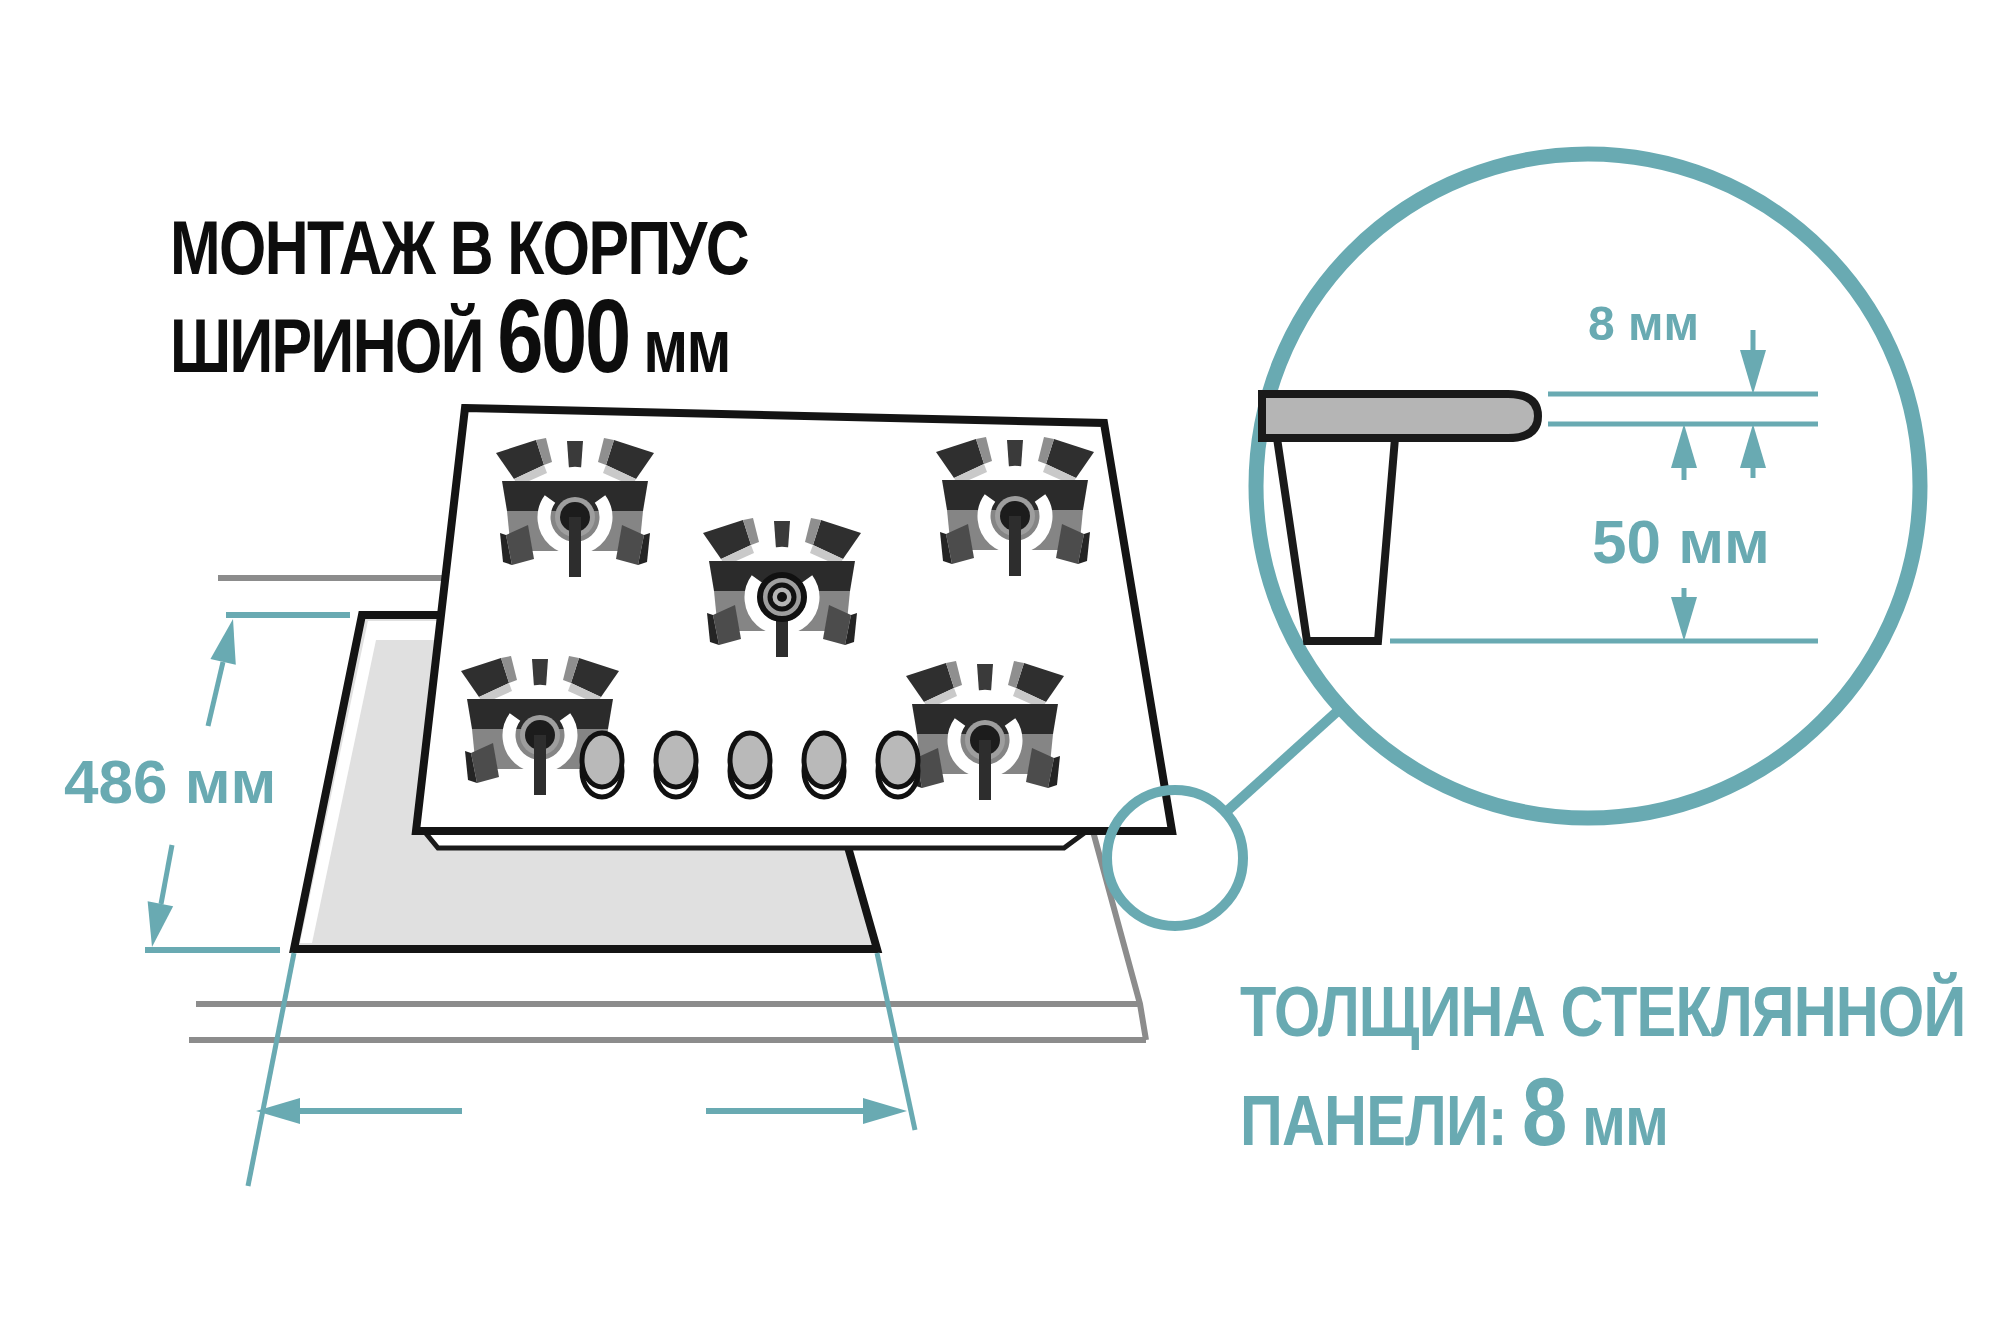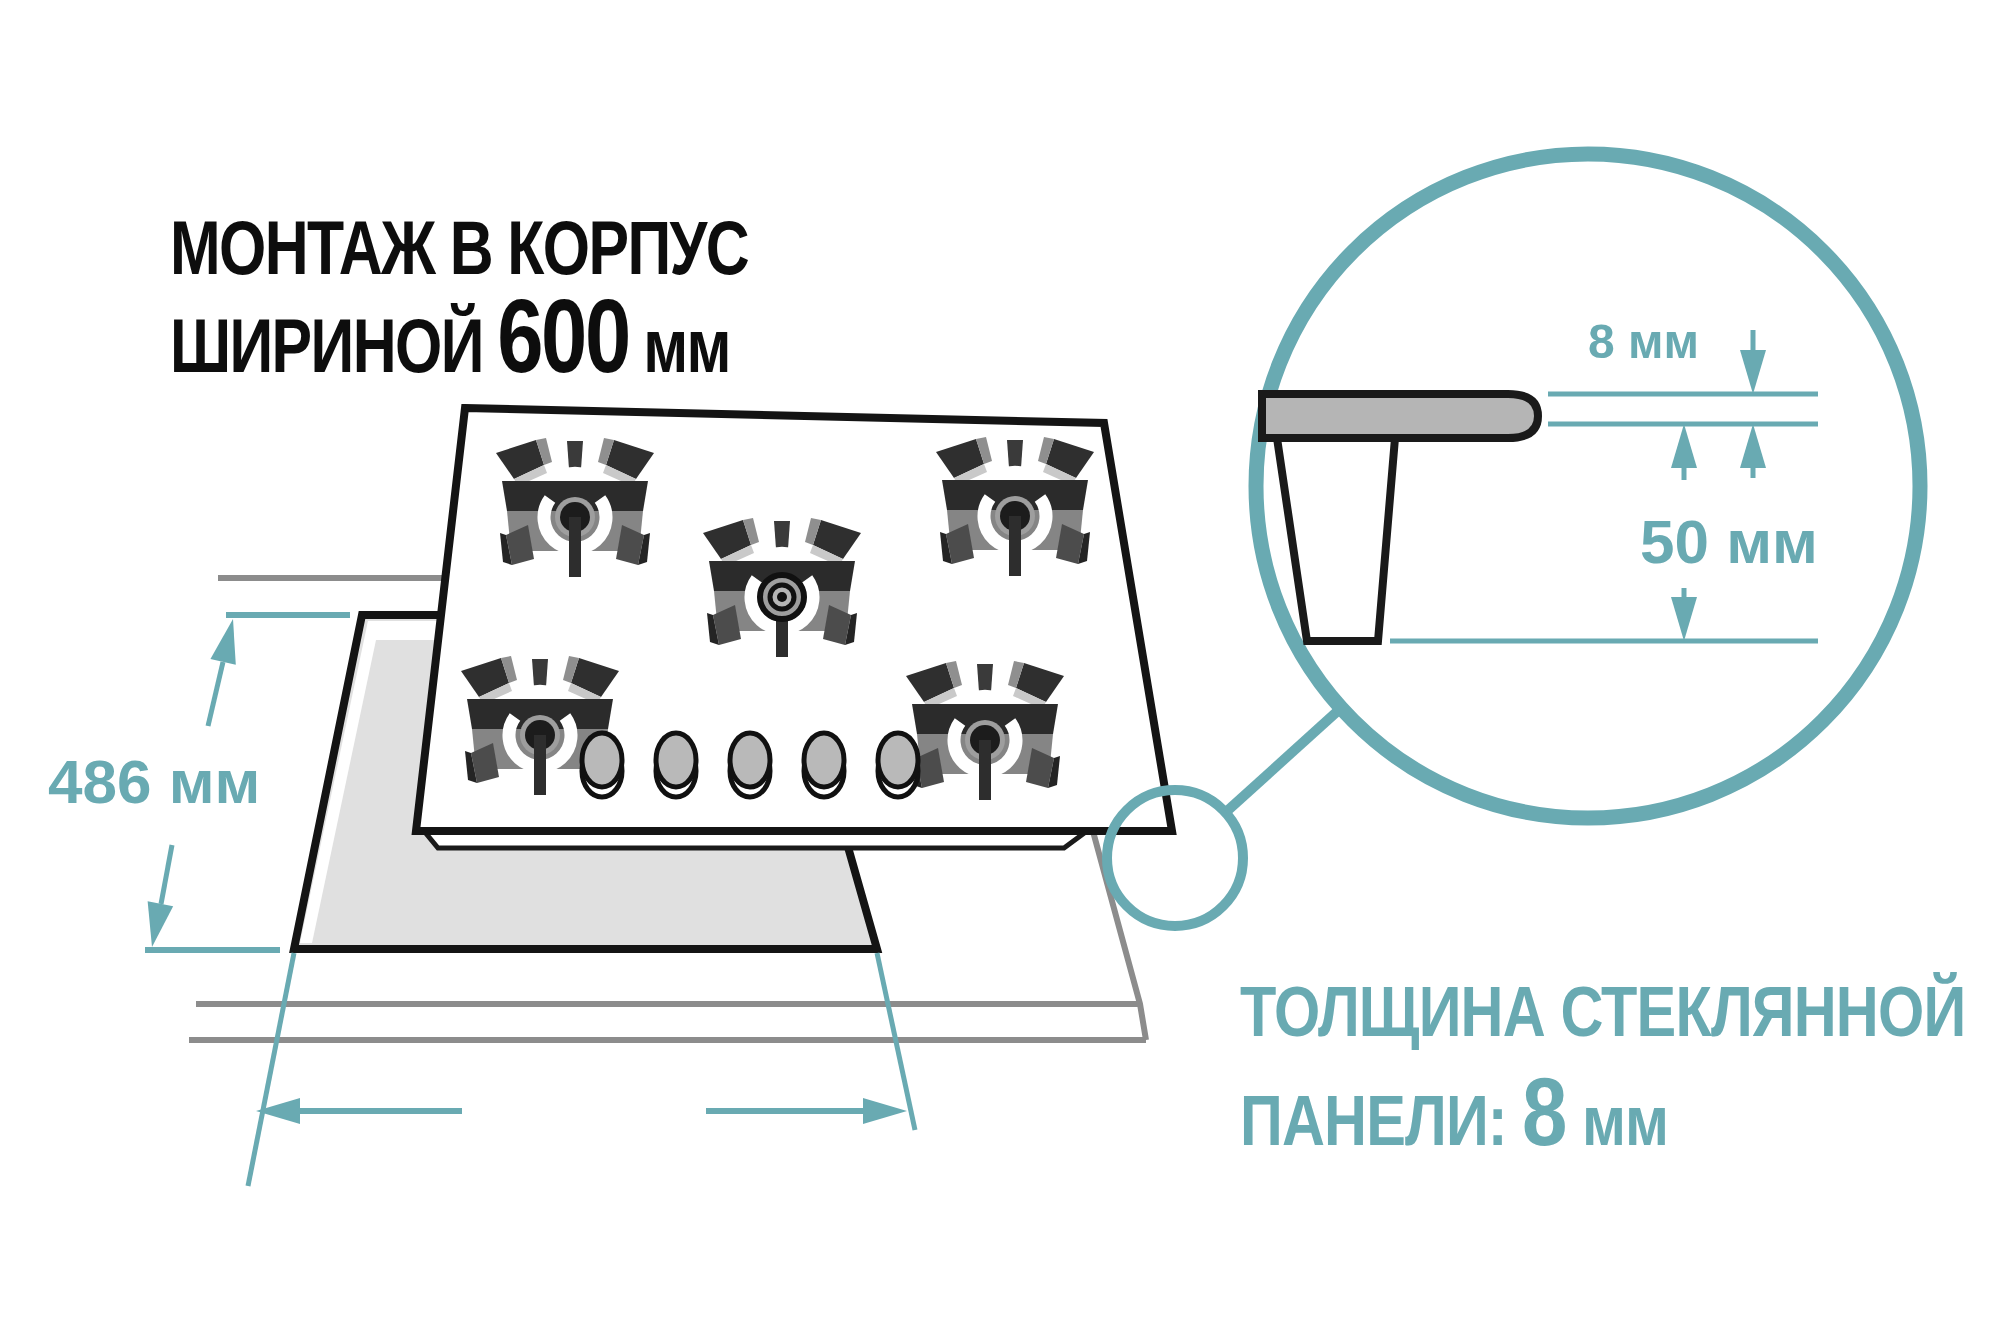--- a/index.html
+++ b/index.html
@@ -4,24 +4,24 @@
 <style>
   html,body{margin:0;padding:0;background:#ffffff;}
   .stage{position:relative;width:2000px;height:1332px;background:#fff;overflow:hidden;
          font-family:"Liberation Sans",sans-serif;}
   .stage svg{position:absolute;left:0;top:0;}
   .label{position:absolute;white-space:nowrap;font-weight:700;}
   .title{left:170px;top:204px;font-size:76px;line-height:88px;color:#0d0d0d;
          transform:scaleX(0.80);transform-origin:left top;letter-spacing:-2px;}
   .title .big{font-size:104px;letter-spacing:-3px;}
   .dim{font-weight:700;color:var(--accent,#69AAB2);}
-  .d486{left:48px;top:746px;font-size:62px;}
+  .d486{left:64px;top:746px;font-size:62px;}
   .d560{left:478px;top:1070px;font-size:62px;}
-  .d8{left:1588px;top:314px;font-size:48px;}
-  .d50{left:1592px;top:506px;font-size:62px;margin-left:48px;}
+  .d8{left:1588px;top:296px;font-size:48px;}
+  .d50{left:1592px;top:506px;font-size:62px;}
   .note{left:1240px;top:962px;font-size:70px;line-height:100px;color:var(--accent,#69AAB2);
         transform:scaleX(0.85);transform-origin:left top;letter-spacing:-1px;}
   .note .big{font-size:96px;}
   .sp{margin-right:18px;}
 </style>
 </head>
 <body>
 
 <div class="stage">
 

